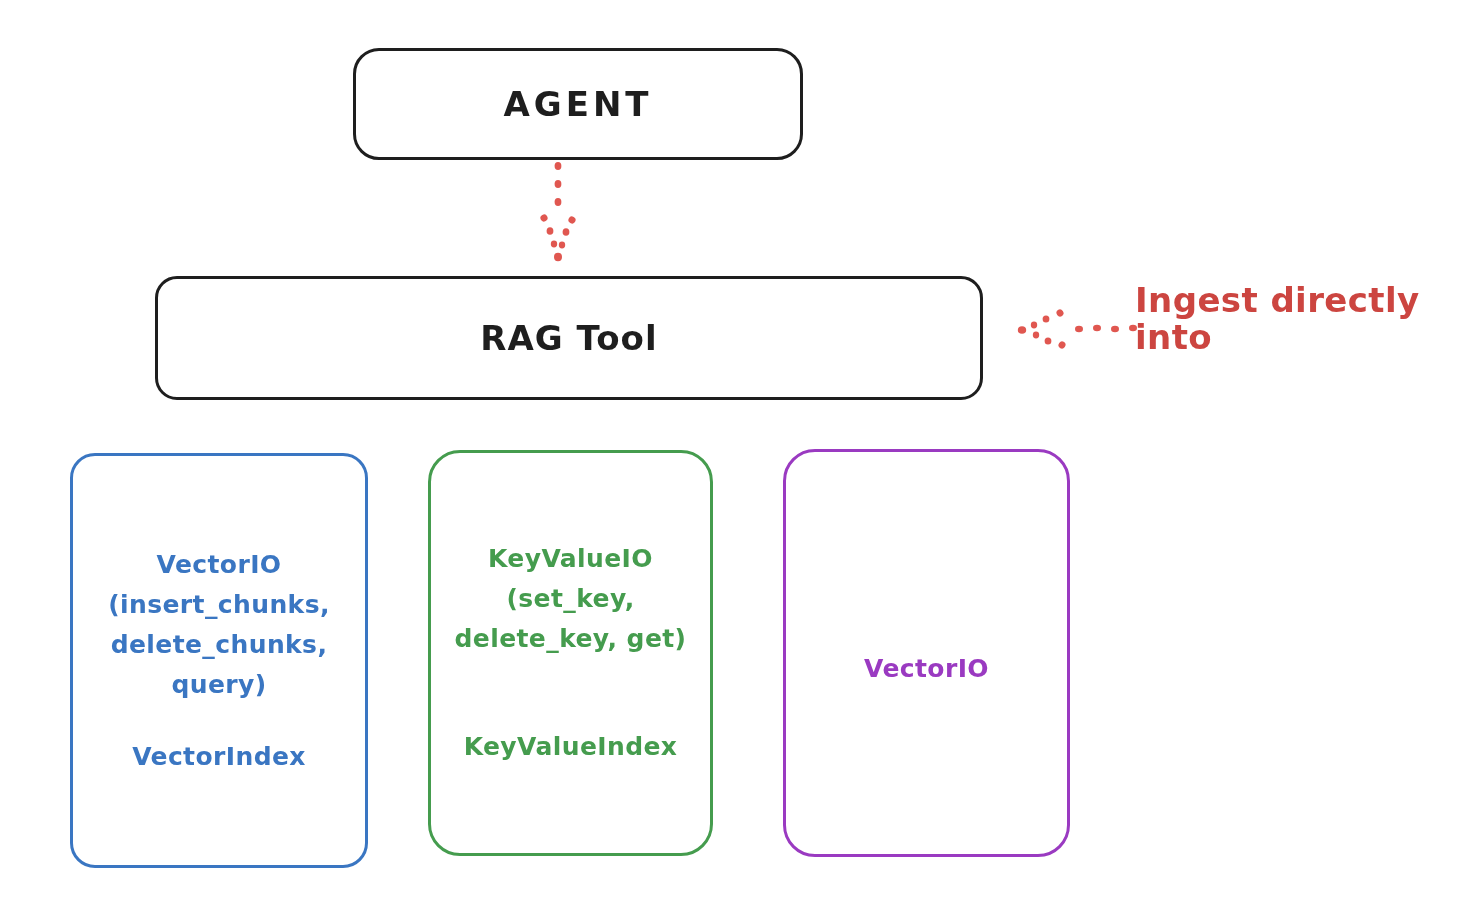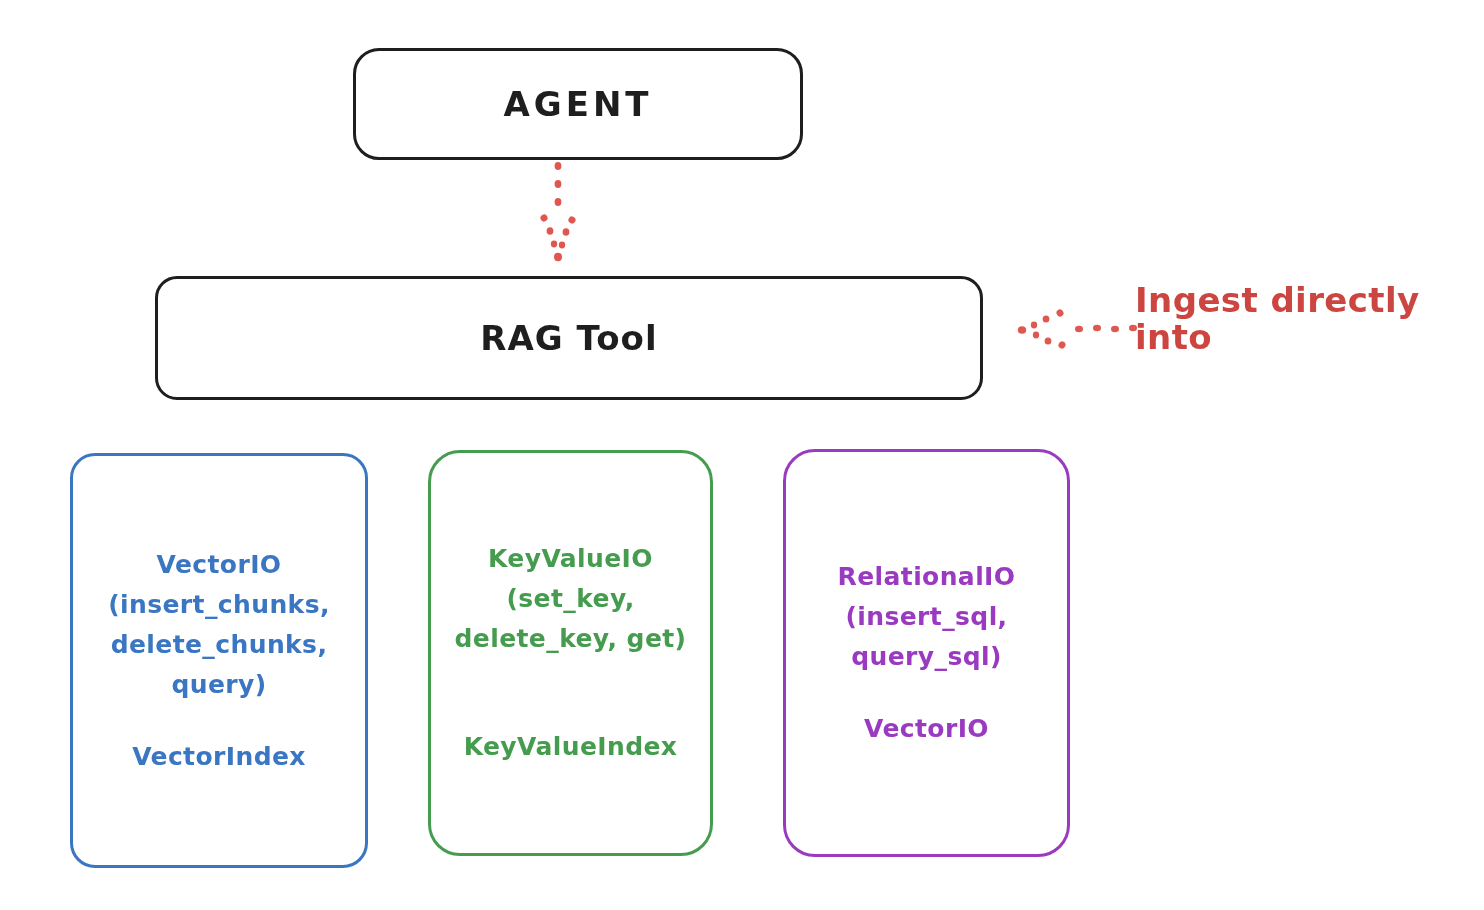--- a/index.html
+++ b/index.html
@@ -126,21 +126,16 @@
   <div class="box backend-box keyvalue-box" style="color: rgb(69, 156, 78); gap: 36px;">
     <div>
       <div>KeyValueIO</div>
       <div>(set_key,</div>
       <div>delete_key, get)</div>
     </div>
     <div class="index-label">KeyValueIndex</div>
   </div>
 
   <div class="box backend-box relational-box" style="color: rgb(154, 58, 193);">
-    <div>
-      <div>RelationalIO</div>
-      <div>(insert_sql,</div>
-      <div>query_sql)</div>
-    </div>
     <div class="index-label">VectorIO</div>
   </div>
 
 </div>
 
 </body></html>

